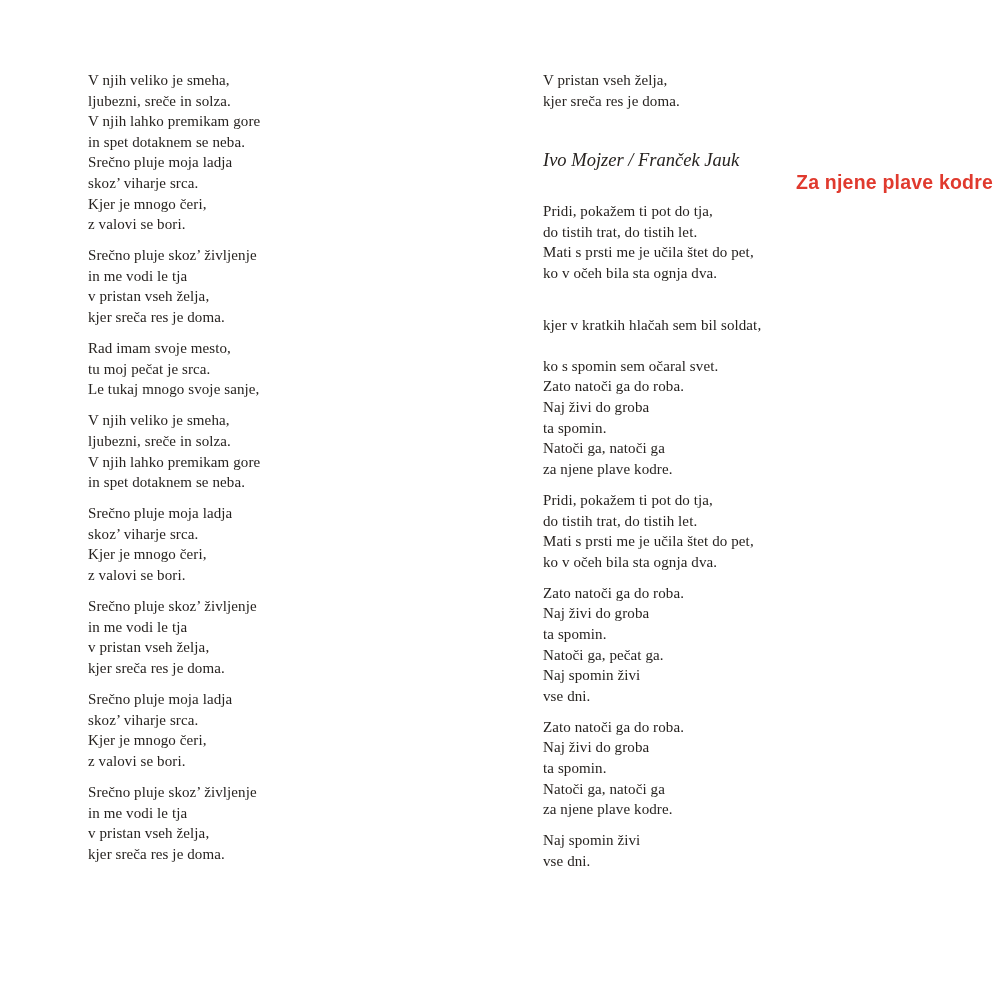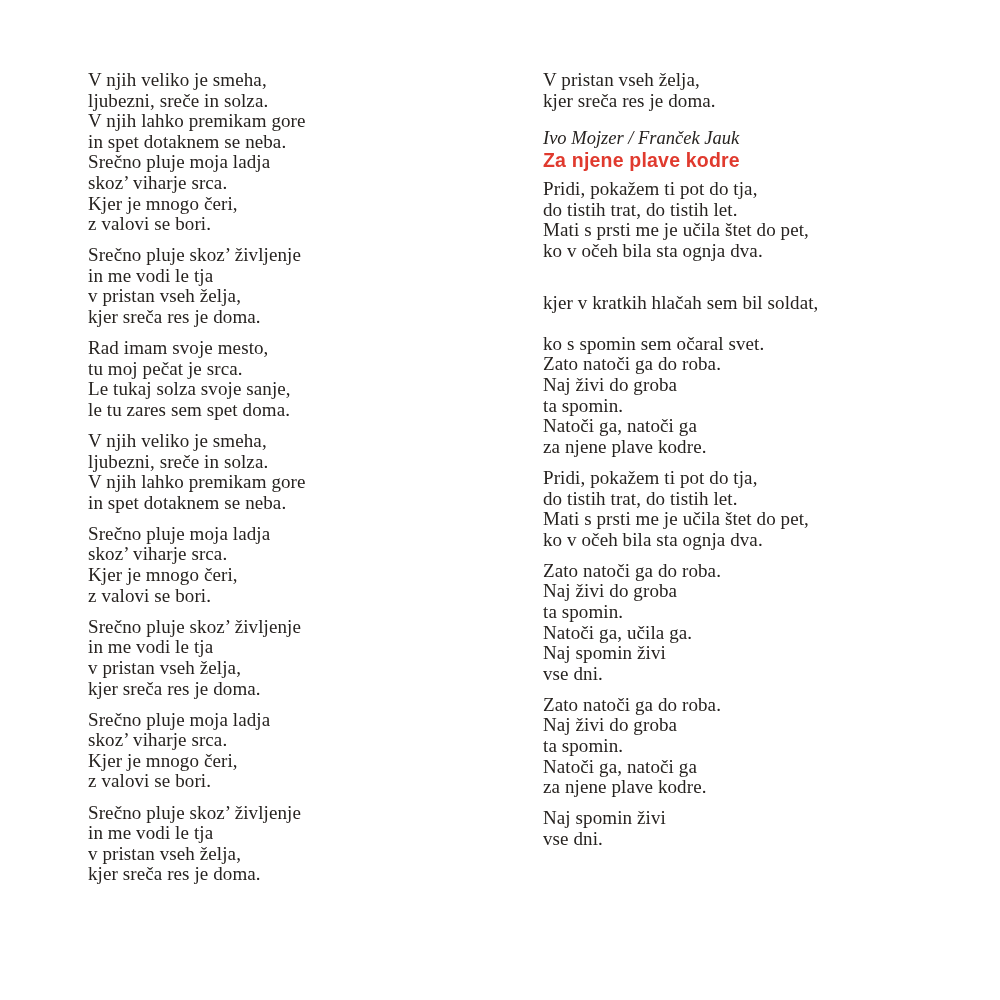--- a/index.html
+++ b/index.html
@@ -23,52 +23,53 @@
   .col-left {
     left: 88px;
     width: 440px;
   }
   .col-right {
     left: 543px;
     width: 450px;
   }
   .stanza {
     margin: 0 0 10.5px 0;
-    font-size: 19px;
+    font-size: 15px;
     line-height: 20.6px;
     letter-spacing: 0.1px;
   }
   .song-header {
-    margin-top: 16px;
+    margin-top: 38px;
     margin-bottom: 7px;
   }
   .credit {
     font-size: 18.5px;
     line-height: 22px;
     font-style: italic;
     color: #272320;
   }
   .song-title {
     font-family: "Liberation Sans", "DejaVu Sans", sans-serif;
     font-weight: bold;
     font-size: 19.5px;
     line-height: 23px;
     letter-spacing: 0.2px;
+    text-align: right;
   }
 </style>
 </head>
 <body>
 
 <div class="page">
 
   <div class="col col-left">
     <div>
         <p class="stanza"><span>V njih veliko je smeha,</span><br><span>ljubezni, sreče in solza.</span><br><span>V njih lahko premikam gore</span><br><span>in spet dotaknem se neba.</span><br><span>Srečno pluje moja ladja</span><br><span>skoz’ viharje srca.</span><br><span>Kjer je mnogo čeri,</span><br><span>z valovi se bori.</span></p>
         <p class="stanza"><span>Srečno pluje skoz’ življenje</span><br><span>in me vodi le tja</span><br><span>v pristan vseh želja,</span><br><span>kjer sreča res je doma.</span></p>
-        <p class="stanza"><span>Rad imam svoje mesto,</span><br><span>tu moj pečat je srca.</span><br><span>Le tukaj solza svoje sanje,</span><br><span>le tu zares sem spet doma.</span></p>
+        <p class="stanza"><span>Rad imam svoje mesto,</span><br><span>tu moj pečat je srca.</span><br><span>Le tukaj mnogo svoje sanje,</span><br></p>
         <p class="stanza"><span>V njih veliko je smeha,</span><br><span>ljubezni, sreče in solza.</span><br><span>V njih lahko premikam gore</span><br><span>in spet dotaknem se neba.</span></p>
         <p class="stanza"><span>Srečno pluje moja ladja</span><br><span>skoz’ viharje srca.</span><br><span>Kjer je mnogo čeri,</span><br><span>z valovi se bori.</span></p>
         <p class="stanza"><span>Srečno pluje skoz’ življenje</span><br><span>in me vodi le tja</span><br><span>v pristan vseh želja,</span><br><span>kjer sreča res je doma.</span></p>
         <p class="stanza"><span>Srečno pluje moja ladja</span><br><span>skoz’ viharje srca.</span><br><span>Kjer je mnogo čeri,</span><br><span>z valovi se bori.</span></p>
         <p class="stanza"><span>Srečno pluje skoz’ življenje</span><br><span>in me vodi le tja</span><br><span>v pristan vseh želja,</span><br><span>kjer sreča res je doma.</span></p>
       </div>
   </div>
 
   <div class="col col-right">
     <div>
@@ -77,19 +78,19 @@
 
     <div class="song-header">
       <div class="credit">Ivo Mojzer / Franček Jauk</div>
       <div class="song-title" style="color: rgb(224, 58, 46);">Za njene plave kodre</div>
     </div>
 
     <div>
         <p class="stanza"><span>Pridi, pokažem ti pot do tja,</span><br><span>do tistih trat, do tistih let.</span><br><span>Mati s prsti me je učila štet do pet,</span><br><span>ko v očeh bila sta ognja dva.</span></p>
         <p class="stanza"><br><span>kjer v kratkih hlačah sem bil soldat,</span><br><br><span>ko s spomin sem očaral svet.</span><br><span>Zato natoči ga do roba.</span><br><span>Naj živi do groba</span><br><span>ta spomin.</span><br><span>Natoči ga, natoči ga</span><br><span>za njene plave kodre.</span></p>
         <p class="stanza"><span>Pridi, pokažem ti pot do tja,</span><br><span>do tistih trat, do tistih let.</span><br><span>Mati s prsti me je učila štet do pet,</span><br><span>ko v očeh bila sta ognja dva.</span></p>
-        <p class="stanza"><span>Zato natoči ga do roba.</span><br><span>Naj živi do groba</span><br><span>ta spomin.</span><br><span>Natoči ga, učila ga.</span><br><span>Naj spomin živi</span><br><span>vse dni.</span></p>
+        <p class="stanza"><span>Zato natoči ga do roba.</span><br><span>Naj živi do groba</span><br><span>ta spomin.</span><br><span>Natoči ga, pečat ga.</span><br><span>Naj spomin živi</span><br><span>vse dni.</span></p>
         <p class="stanza"><span>Zato natoči ga do roba.</span><br><span>Naj živi do groba</span><br><span>ta spomin.</span><br><span>Natoči ga, natoči ga</span><br><span>za njene plave kodre.</span></p>
         <p class="stanza"><span>Naj spomin živi</span><br><span>vse dni.</span></p>
       </div>
   </div>
 
 </div>
 
 </body></html>

